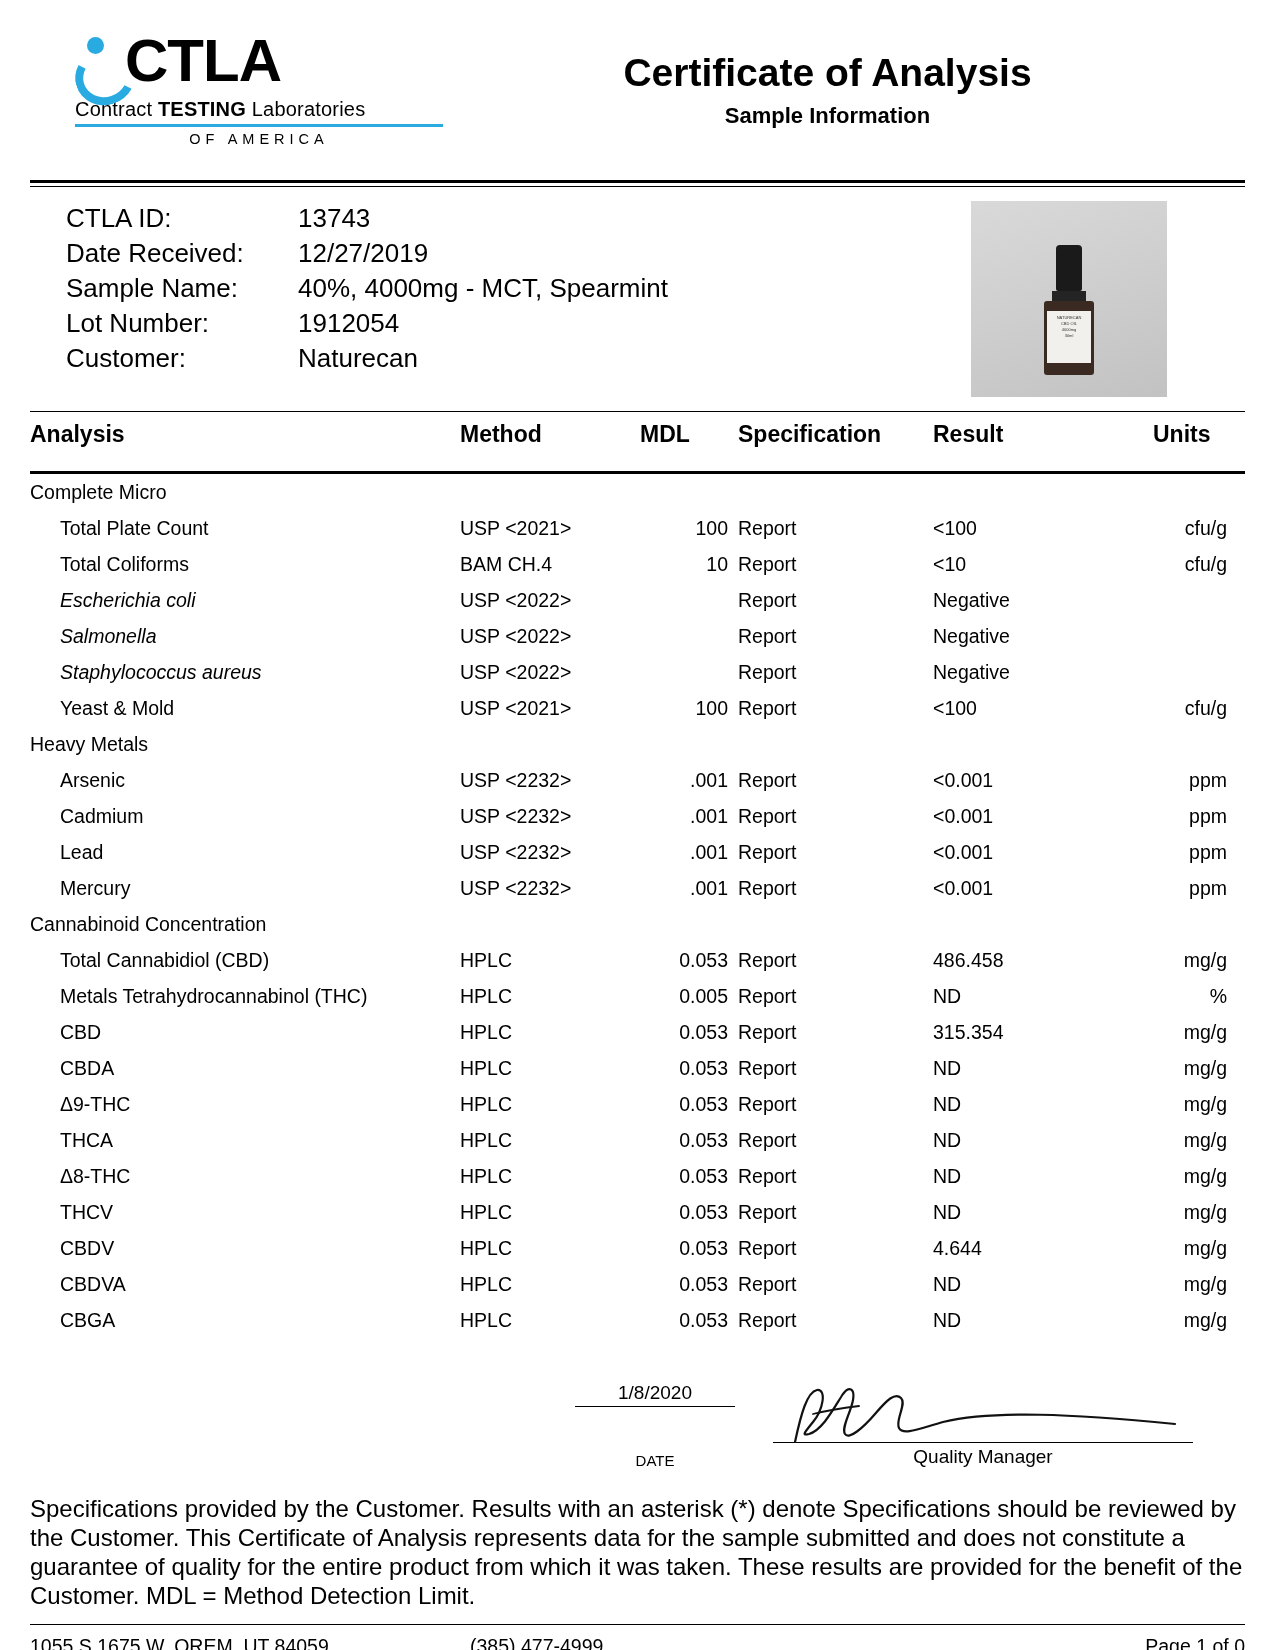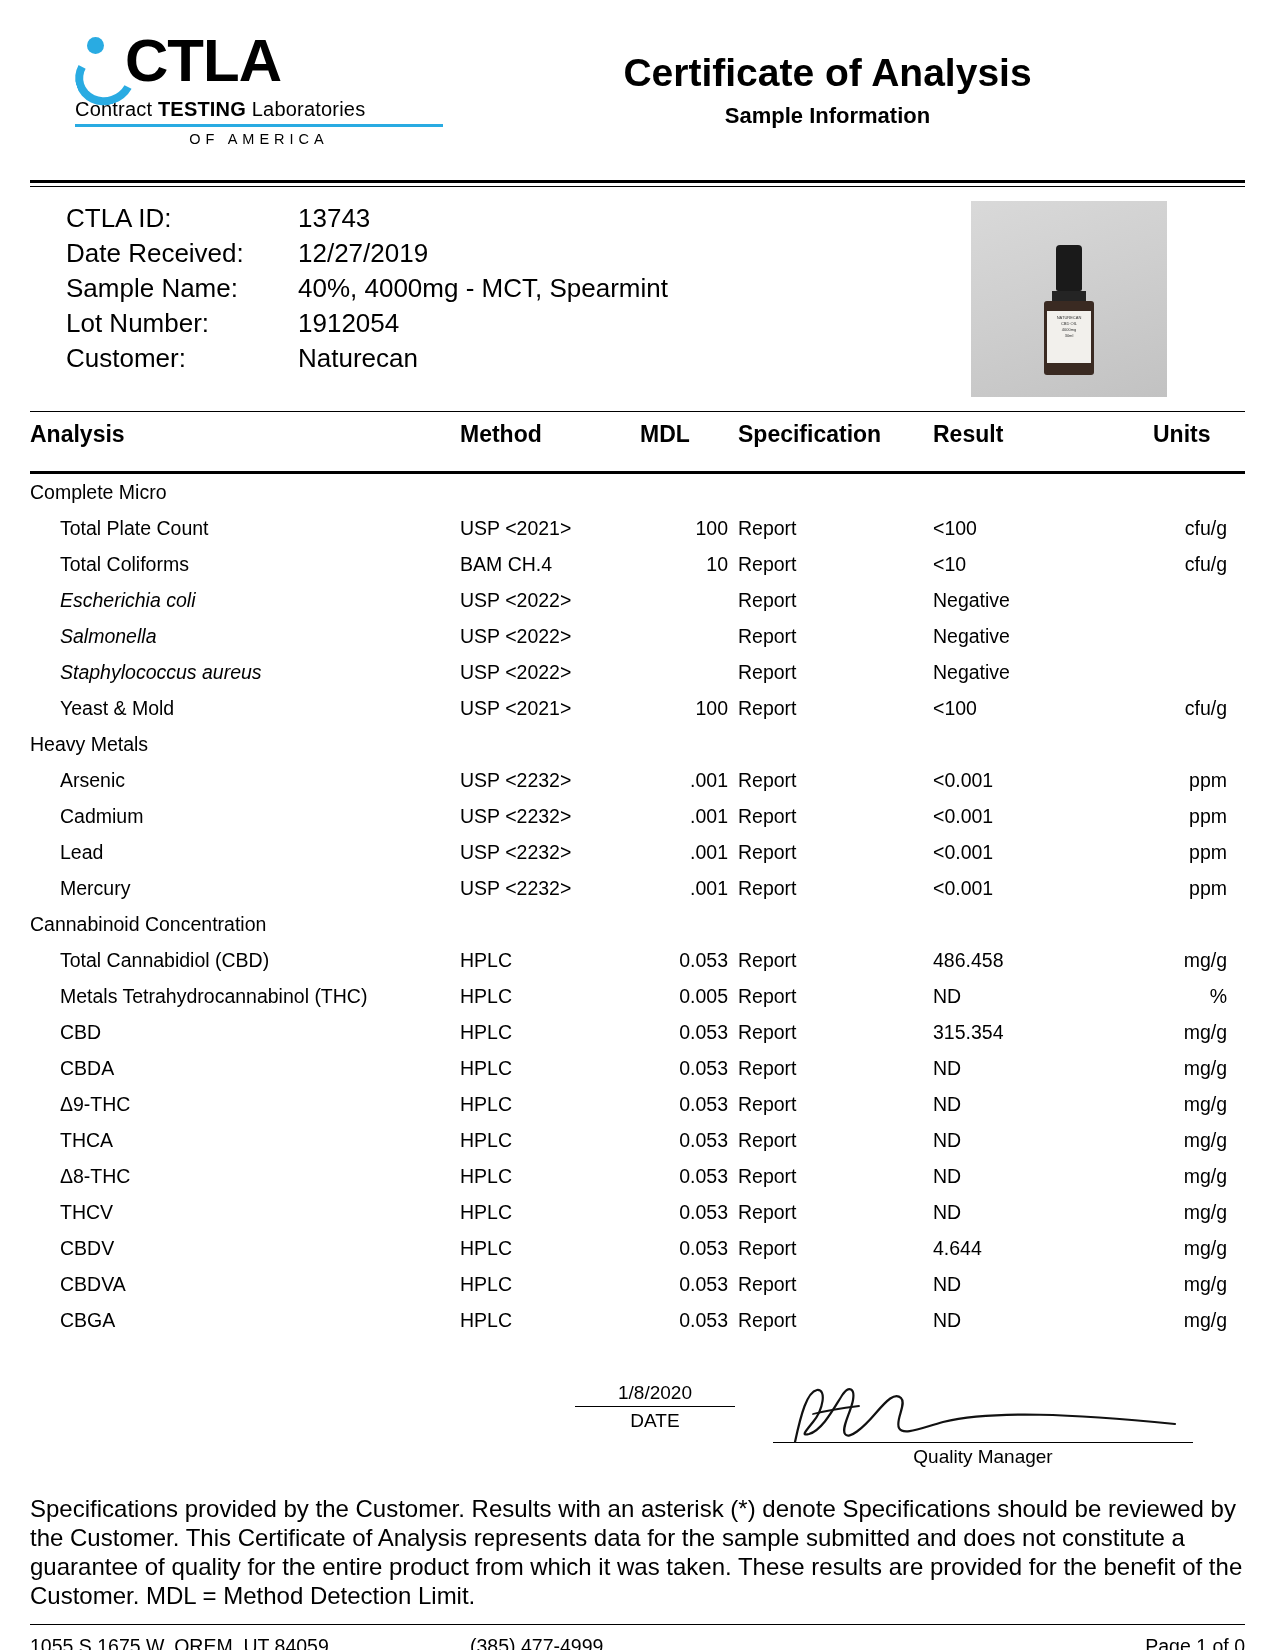--- a/index.html
+++ b/index.html
@@ -235,22 +235,23 @@
     position: relative;
   }
   .sig-date .val {
     font-size: 19px;
     padding-bottom: 2px;
   }
   .sig-date .line {
     border-top: 1.5px solid #000;
   }
   .sig-date .cap {
-    font-size: 19px;
+    font-size: 15px;
     padding-top: 3px;
+    margin-top: 42px;
   }
   .sig-name {
     width: 420px;
     margin-left: 38px;
     text-align: center;
     position: relative;
   }
   .sig-scribble {
     height: 60px;
     position: relative;

